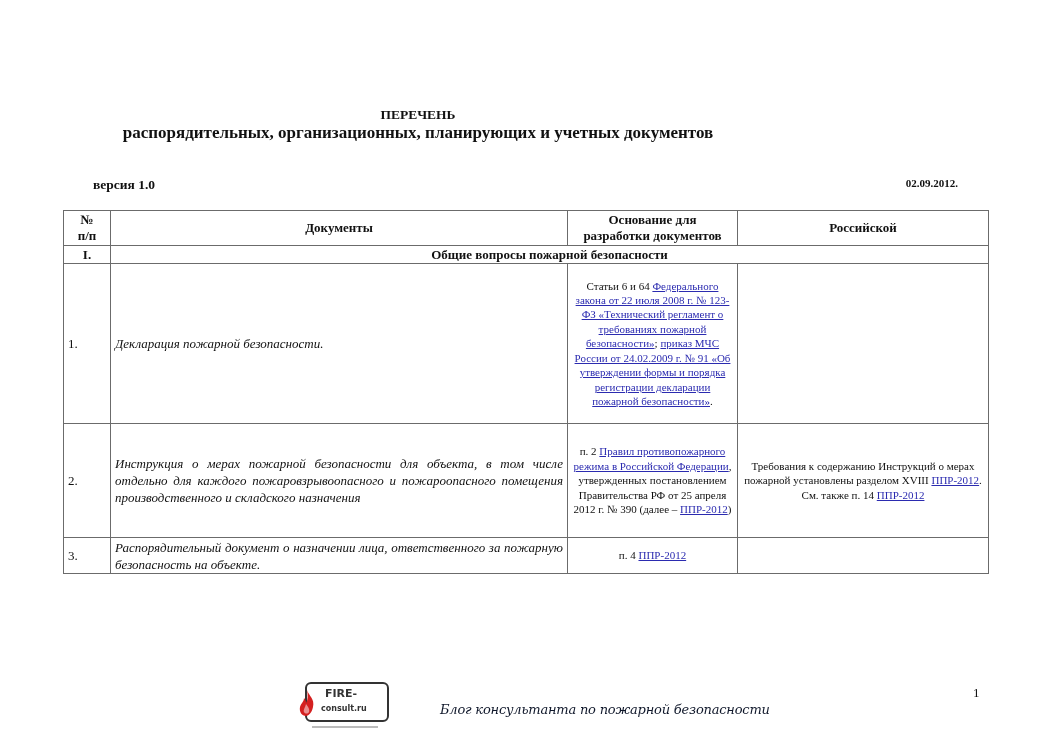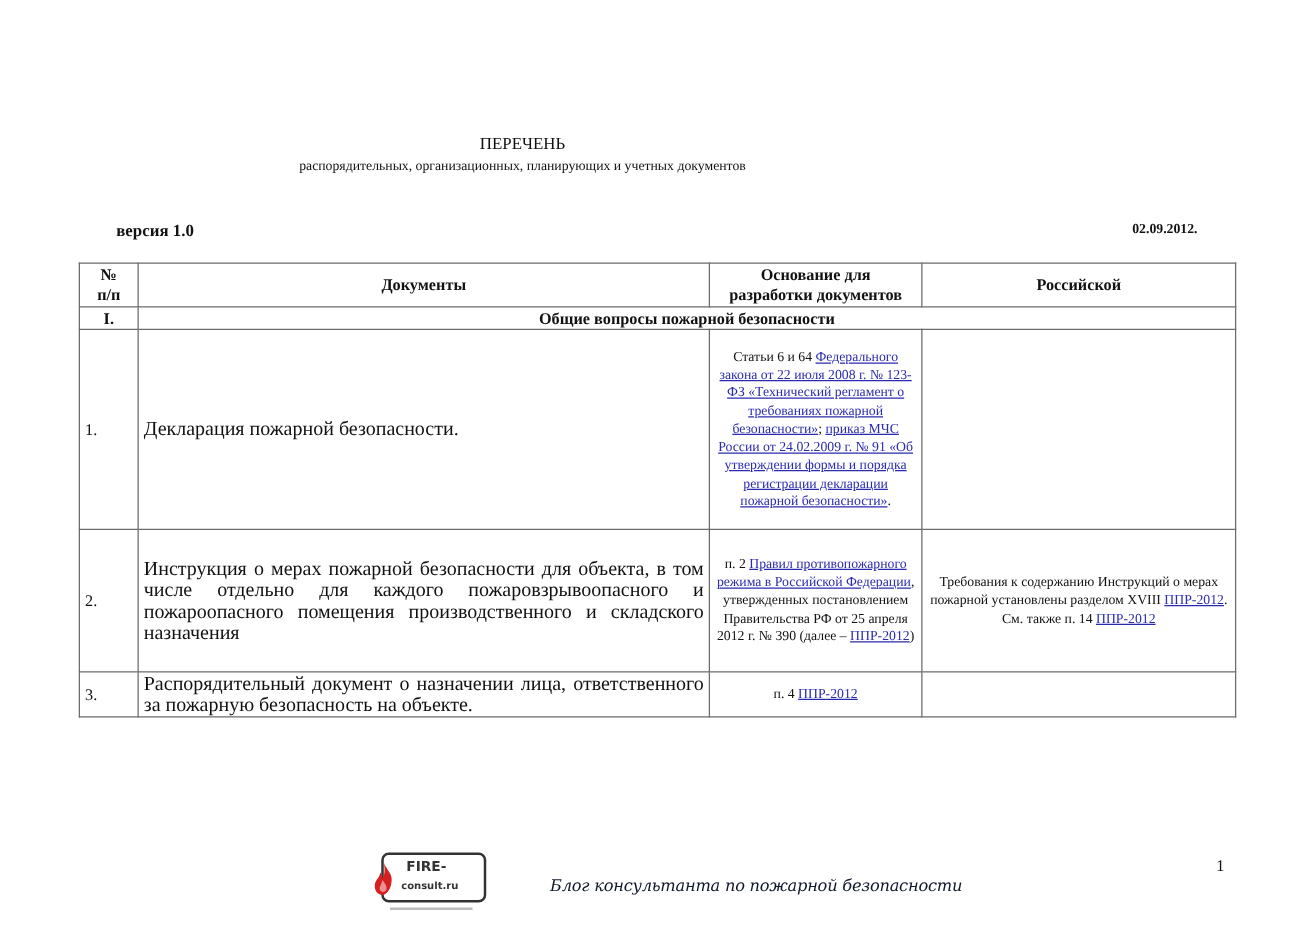--- a/index.html
+++ b/index.html
@@ -1,35 +1,35 @@
 <!DOCTYPE html>
 <html><head>
 <meta charset="utf-8">
 <style>
   html, body { margin: 0; padding: 0; }
   body {
     width: 1052px; height: 744px; background: #ffffff; position: relative; overflow: hidden;
     font-family: "Liberation Serif", "DejaVu Serif", serif; color: #111;
   }
-  .title-block { position: absolute; left: 0; width: 836px; top: 106px; text-align: center; font-weight: normal; }
+  .title-block { position: absolute; left: 0; width: 836px; top: 106px; text-align: center; font-weight: bold; }
   .title-block .t1 { font-size: 13.5px; line-height: 18px; }
-  .title-block .t2 { font-size: 11px; line-height: 18px; }
+  .title-block .t2 { font-size: 17px; line-height: 18px; }
   .version { position: absolute; left: 93px; top: 177px; font-weight: bold; font-size: 13.5px; }
   .date { position: absolute; right: 94px; top: 177px; font-weight: bold; font-size: 11px; }
 
   table.doc { position: absolute; left: 63px; top: 210px; border-collapse: collapse; width: 925px; table-layout: fixed; }
   table.doc td, table.doc th { border: 1px solid #6b6b6b; padding: 0 4px; vertical-align: middle; }
   table.doc th { font-weight: bold; font-size: 13px; line-height: 16px; text-align: center; }
   col.c1 { width: 47px; } col.c2 { width: 457px; } col.c3 { width: 170px; } col.c4 { width: 251px; }
   tr.head { height: 35px; }
   tr.section { height: 18px; }
   tr.section td { font-weight: bold; font-size: 13px; text-align: center; line-height: 16px; }
   tr.r1 { height: 160px; } tr.r2 { height: 114px; } tr.r3 { height: 36px; }
   td.num { font-size: 13px; padding-left: 8px; }
-  td.docname { font-size: 16px; line-height: 17px; text-align: justify; padding: 0 14px 0 7px; }
+  td.docname { font-size: 13px; line-height: 17px; text-align: justify; padding: 0 14px 0 7px; font-style: italic; }
   td.basis { font-size: 11px; line-height: 14.4px; text-align: center; padding: 0 6px; }
   td.notes { font-size: 11px; line-height: 14.4px; text-align: center; padding: 0 8px; }
   a.lnk { color: #2b2bb0; text-decoration: underline; }
 
   .page-num { position: absolute; left: 973px; top: 685px; font-size: 13px; }
   .logo { position: absolute; left: 305px; top: 682px; width: 84px; height: 40px; border: 2.5px solid #333; border-radius: 6px; box-sizing: border-box; }
   .logo .flame { position: absolute; left: -8px; top: 6px; width: 16px; height: 26px; }
   .logo .l1 { position: absolute; left: 18px; top: 3px; font-family: "DejaVu Sans", sans-serif; font-weight: bold; font-size: 11px; color: #333; }
   .logo .l2 { position: absolute; left: 14px; top: 20px; font-family: "DejaVu Sans", sans-serif; font-weight: bold; font-size: 8px; color: #333; }
   .logo-sub { position: absolute; left: 312px; top: 726px; width: 66px; height: 2px; background: #bbb; }

